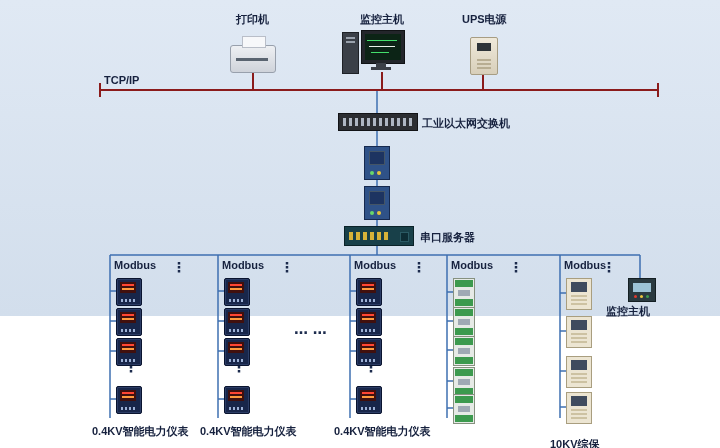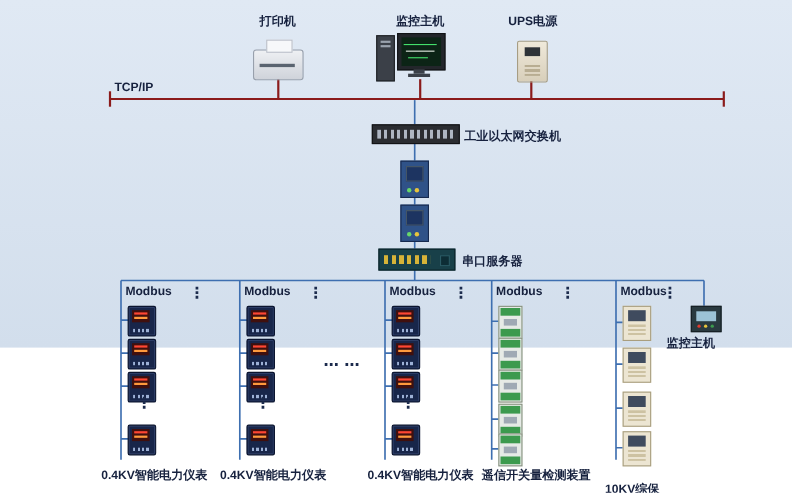--- a/index.html
+++ b/index.html
@@ -187,16 +187,15 @@
   <div class="dev-relay" style="left:566px;top:356px"></div>
   <div class="dev-relay" style="left:566px;top:392px"></div>
   <span class="dots" style="left:602px;top:262px">⋮</span>
 
   <div class="dev-gen" style="left:628px;top:278px"></div>
   <span class="lbl" style="left:606px;top:304px">监控主机</span>
 
   <span class="lbl" style="left:92px;top:424px">0.4KV智能电力仪表</span>
   <span class="lbl" style="left:200px;top:424px">0.4KV智能电力仪表</span>
   <span class="lbl" style="left:334px;top:424px">0.4KV智能电力仪表</span>
-  <span class="lbl" style="left:438px;top:424px">遥信开关量检测装置</span>
   <span class="lbl" style="left:550px;top:437px">10KV综保</span>
 
 </div>
 
 </body></html>

